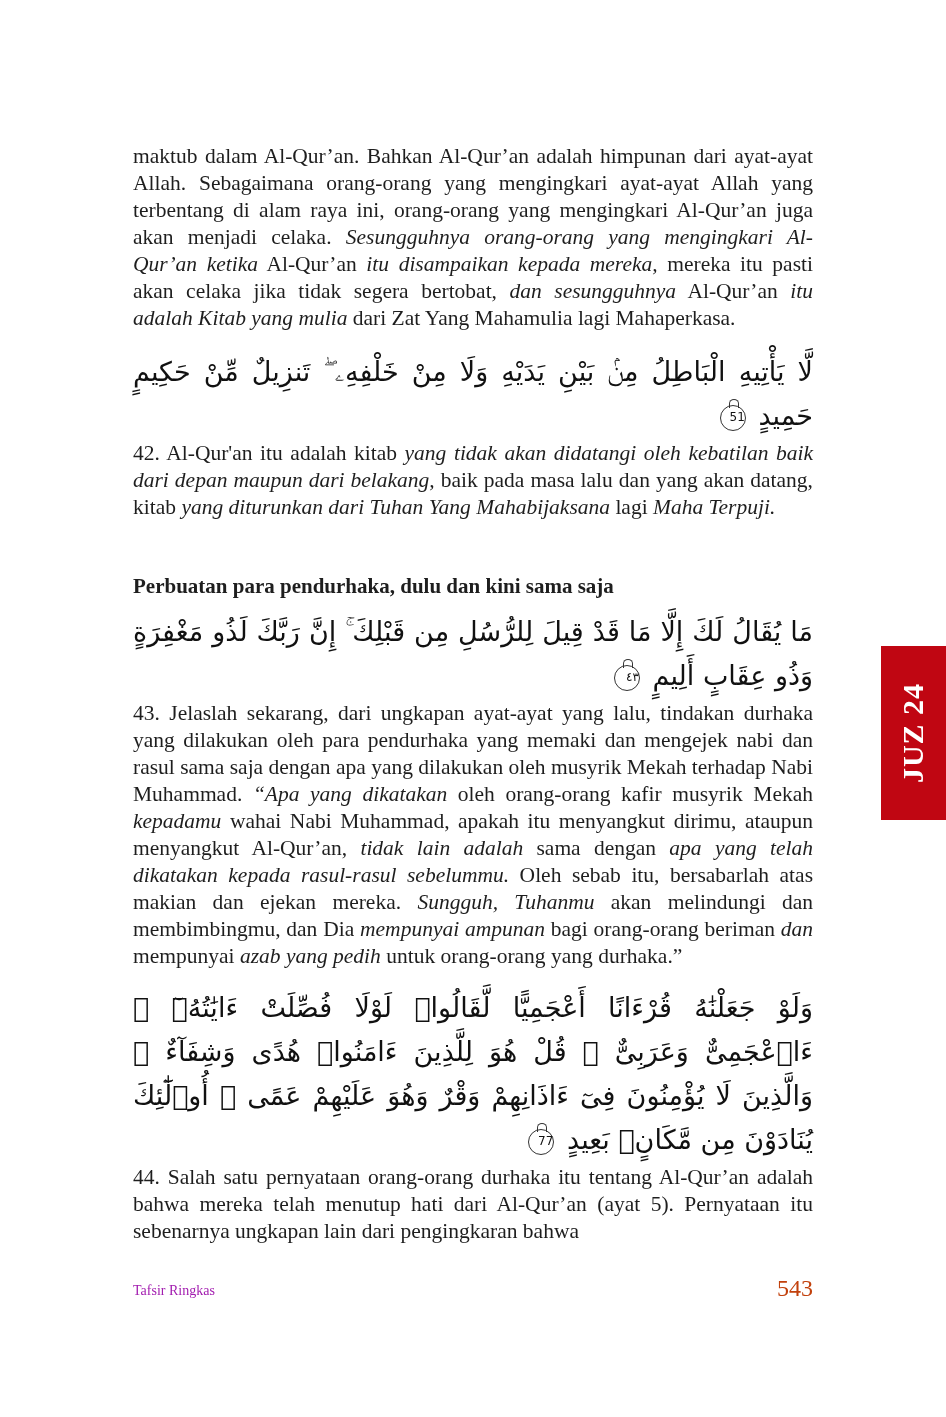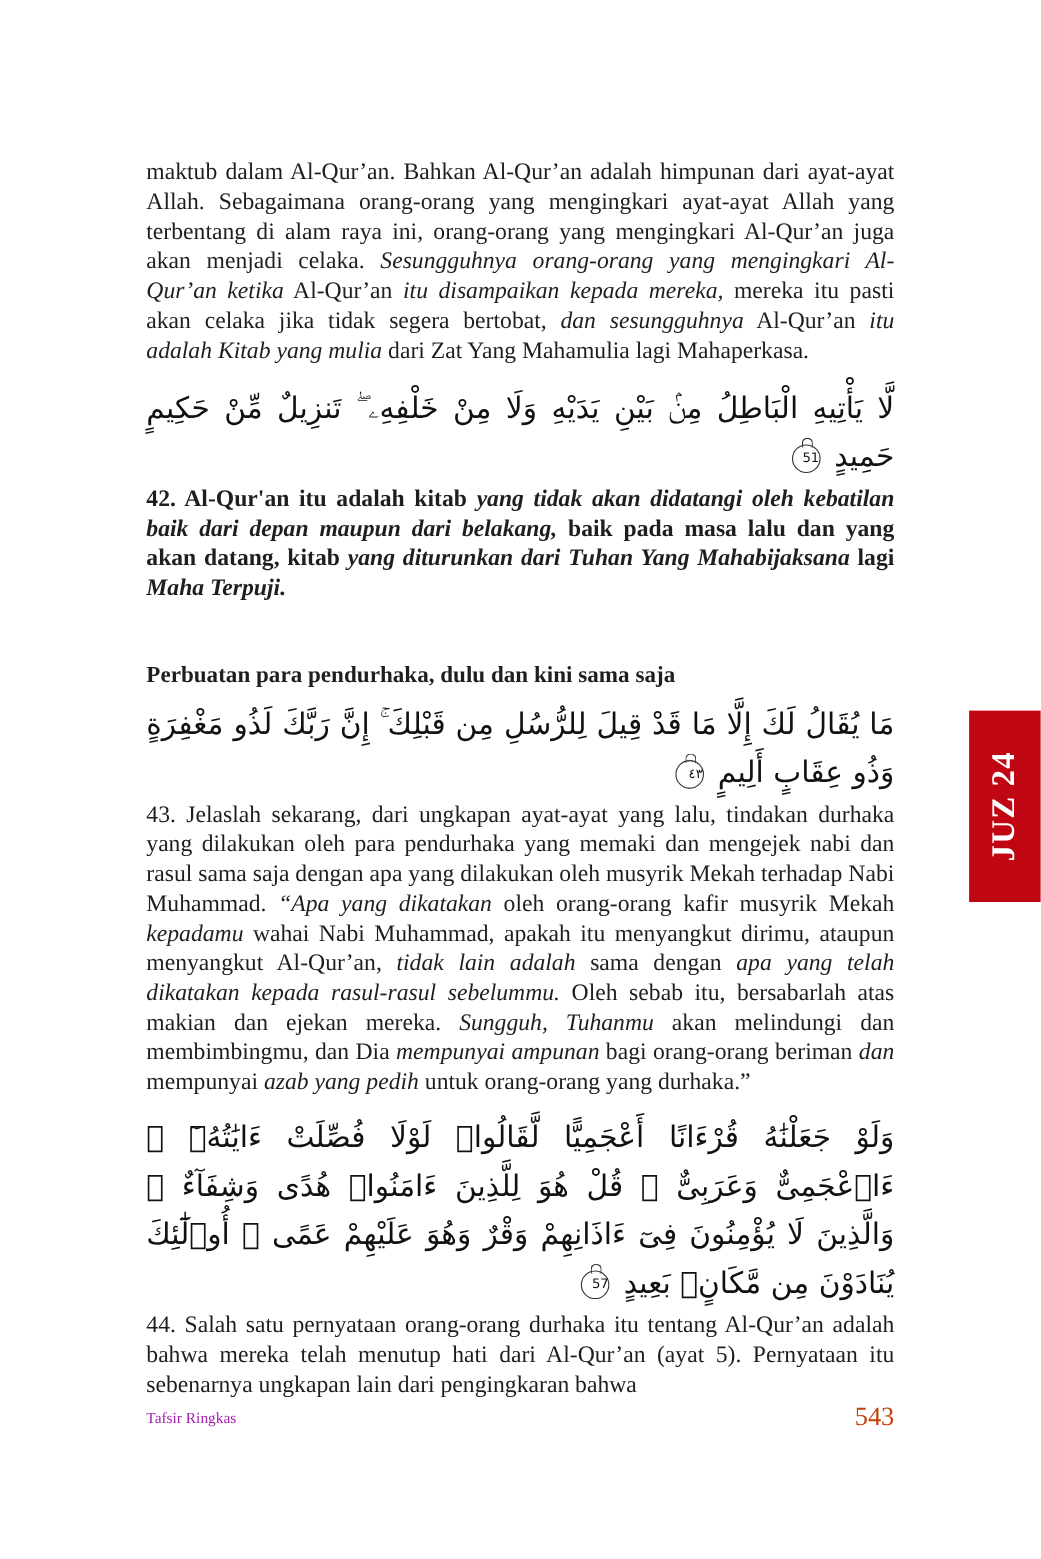--- a/index.html
+++ b/index.html
@@ -51,34 +51,34 @@
 <body>
 
 <div class="page">
   <p class="para"><span>maktub dalam Al-Qur’an. Bahkan Al-Qur’an adalah himpunan dari ayat-ayat Allah. Sebagaimana orang-orang yang mengingkari ayat-ayat Allah yang terbentang di alam raya ini, orang-orang yang mengingkari Al-Qur’an juga akan menjadi celaka. </span><em>Sesungguhnya orang-orang yang mengingkari Al-Qur’an ketika</em><span> Al-Qur’an </span><em>itu disampaikan kepada mereka,</em><span> mereka itu pasti akan celaka jika tidak segera bertobat, </span><em>dan sesungguh­nya</em><span> Al-Qur’an </span><em>itu adalah Kitab yang mulia</em><span> dari Zat Yang Mahamulia lagi Mahaperkasa.</span></p>
 
   <p class="arabic" style="margin-top:18px;">
     <span>لَّا يَأْتِيهِ الْبَاطِلُ مِنۢ بَيْنِ يَدَيْهِ وَلَا مِنْ خَلْفِهِۦ ۖ تَنزِيلٌ مِّنْ حَكِيمٍ حَمِيدٍ</span>
     <span class="ayah-mark">51</span>
   </p>
 
-  <p class="para" style="margin-top:2px;font-weight:bold;"><span>42. Al-Qur'an itu adalah kitab </span><em>yang tidak akan didatangi oleh kebatilan baik dari depan maupun dari belakang,</em><span> baik pada masa lalu dan yang akan datang, kitab </span><em>yang diturunkan dari Tuhan Yang Mahabijaksana</em><span> lagi </span><em>Maha Terpuji.</em></p>
+  <p class="para" style="margin-top:2px;"><span>42. Al-Qur'an itu adalah kitab </span><em>yang tidak akan didatangi oleh kebatilan baik dari depan maupun dari belakang,</em><span> baik pada masa lalu dan yang akan datang, kitab </span><em>yang diturunkan dari Tuhan Yang Mahabijaksana</em><span> lagi </span><em>Maha Terpuji.</em></p>
 
   <h3 class="heading" style="margin-top:52px;">Perbuatan para pendurhaka, dulu dan kini sama saja</h3>
 
   <p class="arabic" style="margin-top:10px;">
     <span>مَا يُقَالُ لَكَ إِلَّا مَا قَدْ قِيلَ لِلرُّسُلِ مِن قَبْلِكَ ۚ إِنَّ رَبَّكَ لَذُو مَغْفِرَةٍ وَذُو عِقَابٍ أَلِيمٍ</span>
     <span class="ayah-mark">٤٣</span>
   </p>
 
   <p class="para" style="margin-top:2px;"><span>43. Jelaslah sekarang, dari ungkapan ayat-ayat yang lalu, tindakan durha­ka yang dilakukan oleh para pendurhaka yang memaki dan mengejek nabi dan rasul sama saja dengan apa yang dilakukan oleh musyrik Me­kah terhadap Nabi Muhammad. </span><em>“Apa yang dikatakan</em><span> oleh orang-orang kafir musyrik Mekah </span><em>kepadamu</em><span> wahai Nabi Muhammad, apakah itu menyangkut dirimu, ataupun menyangkut Al-Qur’an, </span><em>tidak lain adalah</em><span> sama dengan </span><em>apa yang telah dikatakan kepada rasul-rasul sebelummu.</em><span> Oleh sebab itu, bersabarlah atas makian dan ejekan mereka. </span><em>Sungguh, Tu­hanmu</em><span> akan melindungi dan membimbingmu, dan Dia </span><em>mempunyai am­punan</em><span> bagi orang-orang beriman </span><em>dan</em><span> mempunyai </span><em>azab yang pedih</em><span> untuk orang-orang yang durhaka.”</span></p>
 
   <p class="arabic" style="margin-top:16px;">
     <span>وَلَوْ جَعَلْنَٰهُ قُرْءَانًا أَعْجَمِيًّا لَّقَالُوا۟ لَوْلَا فُصِّلَتْ ءَايَٰتُهُۥٓ ۖ ءَا۬عْجَمِىٌّ وَعَرَبِىٌّ ۗ قُلْ هُوَ لِلَّذِينَ ءَامَنُوا۟ هُدًى وَشِفَآءٌ ۖ وَالَّذِينَ لَا يُؤْمِنُونَ فِىٓ ءَاذَانِهِمْ وَقْرٌ وَهُوَ عَلَيْهِمْ عَمًى ۚ أُو۟لَٰٓئِكَ يُنَادَوْنَ مِن مَّكَانٍۭ بَعِيدٍ</span>
-    <span class="ayah-mark">57</span>
+    <span class="ayah-mark">77</span>
   </p>
 
   <p class="para" style="margin-top:2px;"><span>44. Salah satu pernyataan orang-orang durhaka itu tentang Al-Qur’an adalah bahwa mereka telah menutup hati dari Al-Qur’an (ayat 5). Pernyataan itu sebenarnya ungkapan lain dari pengingkaran bahwa</span></p>
 </div>
 
 <div class="juz-tab">
   <span>JUZ 24</span>
 </div>
 
 <div class="footer-title">Tafsir Ringkas</div>

